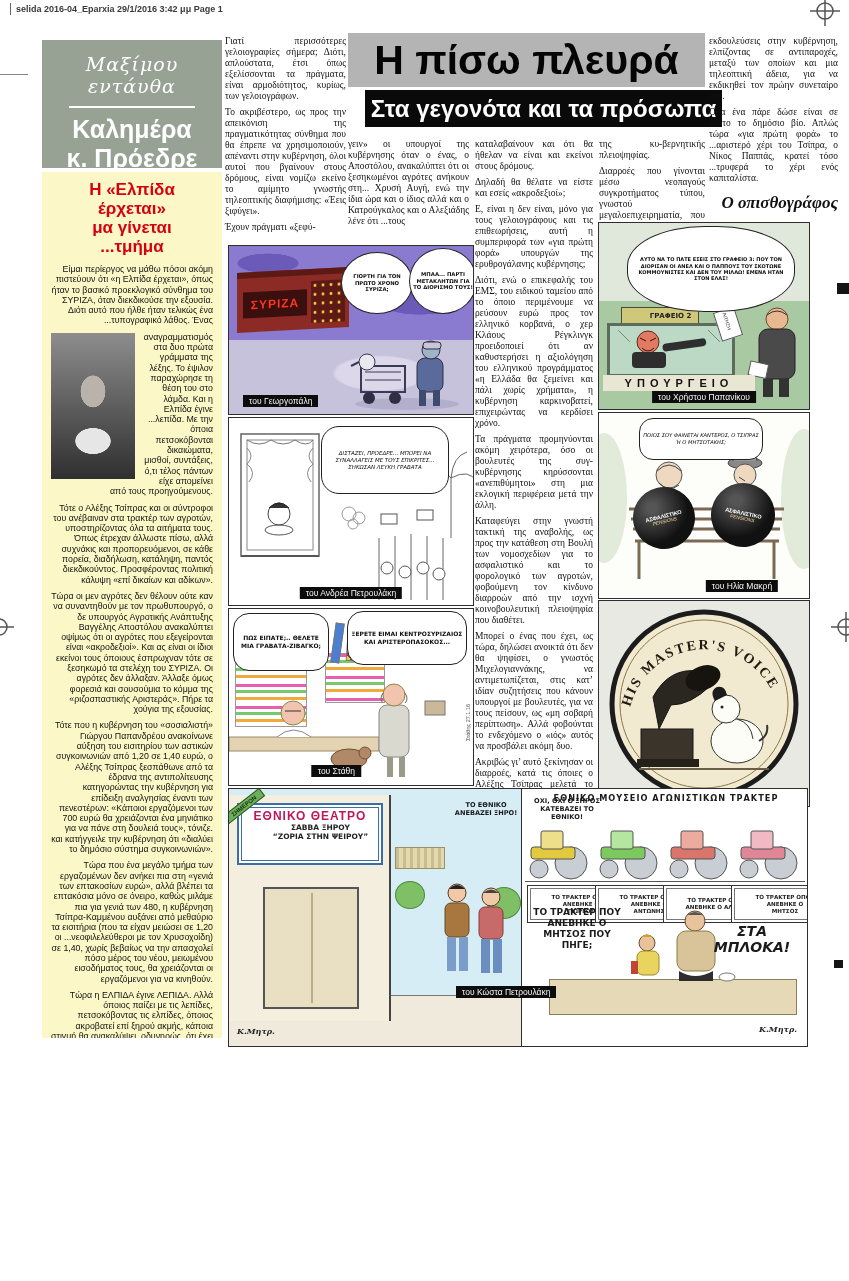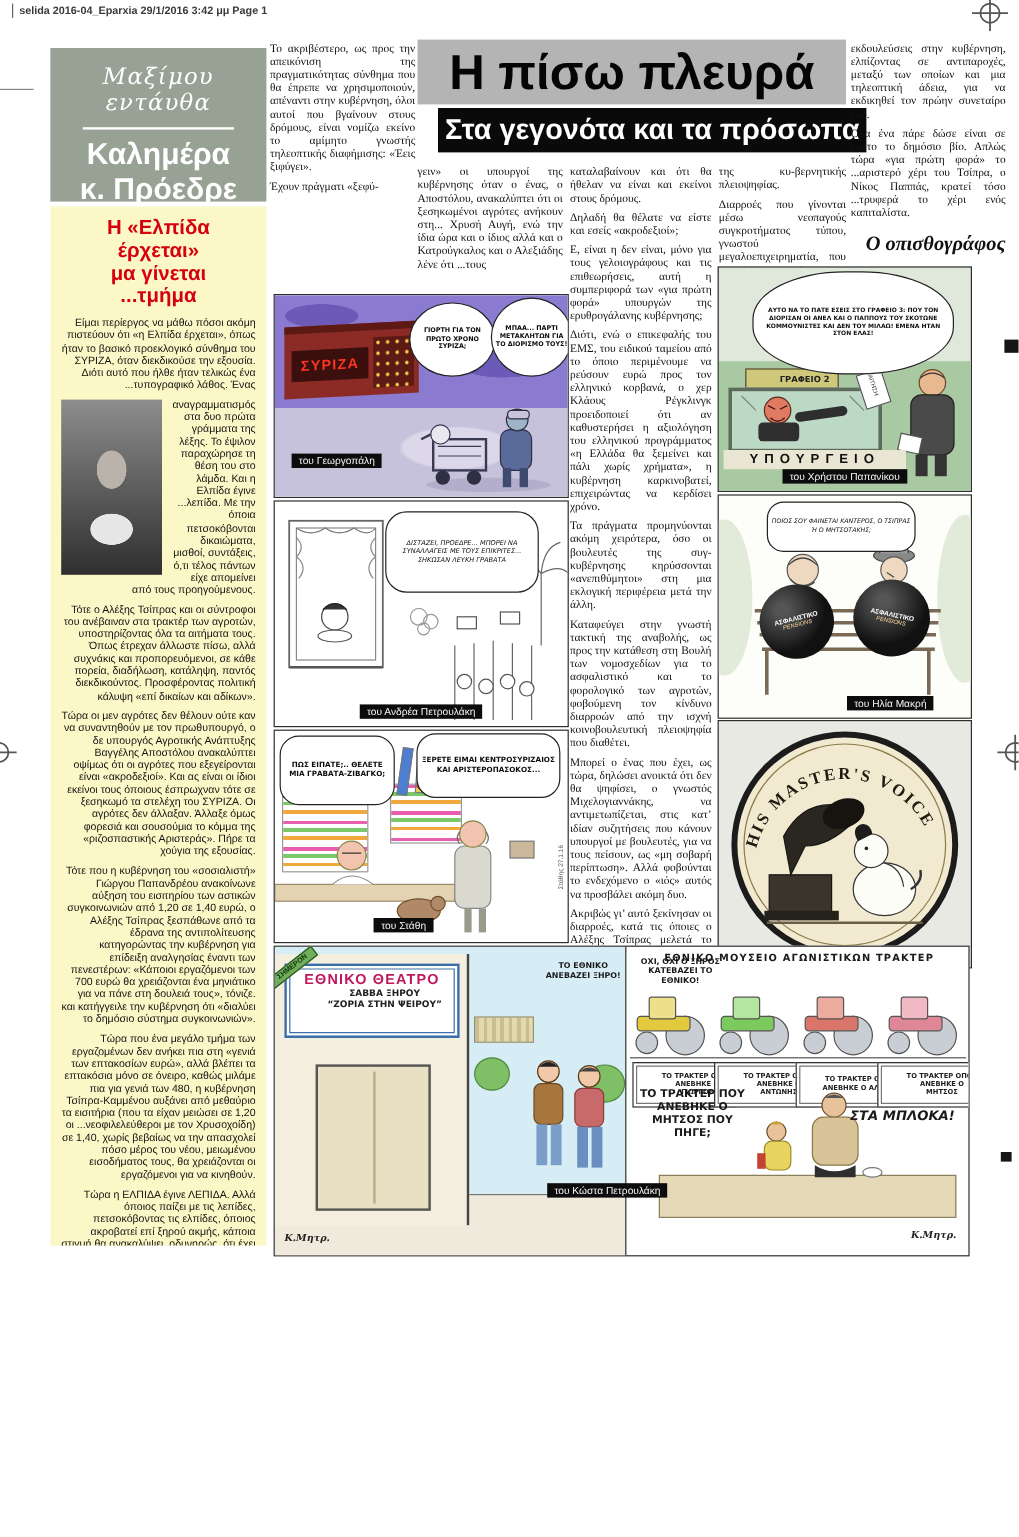--- a/index.html
+++ b/index.html
@@ -162,20 +162,21 @@
     <p>Τότε που η κυβέρνηση του «σοσιαλιστή» Γιώργου Παπανδρέου ανακοίνωνε αύξηση του εισιτηρίου των αστικών συγκοινωνιών από 1,20 σε 1,40 ευρώ, ο Αλέξης Τσίπρας ξεσπάθωνε από τα έδρανα της αντιπολίτευσης κατηγορώντας την κυβέρνηση για επίδειξη αναλγησίας έναντι των πενεστέρων: «Κάποιοι εργαζόμενοι των 700 ευρώ θα χρειάζονται ένα μηνιάτικο για να πάνε στη δουλειά τους», τόνιζε. και κατήγγειλε την κυβέρνηση ότι «διαλύει το δημόσιο σύστημα συγκοινωνιών».</p>
     <p>Τώρα που ένα μεγάλο τμήμα των εργαζομένων δεν ανήκει πια στη «γενιά των επτακοσίων ευρώ», αλλά βλέπει τα επτακόσια μόνο σε όνειρο, καθώς μιλάμε πια για γενιά των 480, η κυβέρνηση Τσίπρα-Καμμένου αυξάνει από μεθαύριο τα εισιτήρια (που τα είχαν μειώσει σε 1,20 οι ...νεοφιλελεύθεροι με τον Χρυσοχοίδη) σε 1,40, χωρίς βεβαίως να την απασχολεί πόσο μέρος του νέου, μειωμένου εισοδήματος τους, θα χρειάζονται οι εργαζόμενοι για να κινηθούν.</p>
     <p>Τώρα η ΕΛΠΙΔΑ έγινε ΛΕΠΙΔΑ. Αλλά όποιος παίζει με τις λεπίδες, πετσοκόβοντας τις ελπίδες, όποιος ακροβατεί επί ξηρού ακμής, κάποια στιγμή θα ανακαλύψει, οδυνηρώς, ότι έχει τραυματισθεί βαρύτατα και ο ίδιος.</p>
 
   </div>
 
   <div class="head-gray">Η πίσω πλευρά</div>
   <div class="head-black">Στα γεγονότα και τα πρόσωπα</div>
 
   <div class="serif col-intro">
+    <p>Γιατί περισσότερες γελοιογραφίες σήμερα; Διότι, απλούστατα, έτσι όπως εξελίσσονται τα πράγματα, είναι αρμοδιότητος, κυρίως, των γελοιογράφων.</p>
     <p>Το ακριβέστερο, ως προς την απεικόνιση της πραγματικότητας σύνθημα που θα έπρεπε να χρησιμοποιούν, απέναντι στην κυβέρνηση, όλοι αυτοί που βγαίνουν στους δρόμους, είναι νομίζω εκείνο το αμίμητο γνωστής τηλεοπτικής διαφήμισης: «Έεις ξιφύγει».</p>
     <p>Έχουν πράγματι «ξεφύ-</p>
   </div>
   <div class="serif col-a">
     <p>γειν» οι υπουργοί της κυβέρνησης όταν ο ένας, ο Αποστόλου, ανακαλύπτει ότι οι ξεσηκωμένοι αγρότες ανήκουν στη... Χρυσή Αυγή, ενώ την ίδια ώρα και ο ίδιος αλλά και ο Κατρούγκαλος και ο Αλεξιάδης λένε ότι ...τους</p>
   </div>
   <div class="serif col-b">
     <p>καταλαβαίνουν και ότι θα ήθελαν να είναι και εκείνοι στους δρόμους.</p>
     <p>Δηλαδή θα θέλατε να είστε και εσείς «ακροδεξιοί»;</p>
     <p>Ε, είναι η δεν είναι, μόνο για τους γελοιογράφους και τις επιθεωρήσεις, αυτή η συμπεριφορά των «για πρώτη φορά» υπουργών της ερυθρογάλανης κυβέρνησης;</p>
@@ -213,21 +214,21 @@
       <circle cx="20" cy="30" r="8" fill="#e8e8ee" stroke="#3a3a55"></circle>
       <path d="M12 30 L4 34" stroke="#3a3a55" stroke-width="2" fill="none"></path>
       <rect x="70" y="26" width="26" height="34" rx="8" fill="#5a6a9a" stroke="#2e2e44"></rect>
       <circle cx="84" cy="18" r="9" fill="#9fb3c9" stroke="#2e2e44"></circle>
       <rect x="76" y="10" width="18" height="7" rx="3" fill="#c9c4dc" stroke="#2e2e44"></rect>
       <rect x="72" y="58" width="7" height="16" fill="#3e4a6e"></rect>
         <rect x="86" y="58" width="7" height="16" fill="#3e4a6e"></rect>
     </svg>
     <div class="bubble" style="left:112px;top:6px;width:64px;height:54px;border-radius:50%;font-size:5.3px;line-height:6.5px;padding:3px;">ΓΙΟΡΤΗ ΓΙΑ ΤΟΝ ΠΡΩΤΟ ΧΡΟΝΟ ΣΥΡΙΖΑ;</div>
     <div class="bubble" style="left:180px;top:2px;width:60px;height:58px;border-radius:50%;font-size:5.3px;line-height:6.5px;padding:3px;">ΜΠΑΑ... ΠΑΡΤΙ ΜΕΤΑΚΛΗΤΩΝ ΓΙΑ ΤΟ ΔΙΟΡΙΣΜΟ ΤΟΥΣ!</div>
-    <div class="cap" style="left:14px;bottom:24px;">του Γεωργοπάλη</div>
+    <div class="cap" style="left:14px;bottom:7px;">του Γεωργοπάλη</div>
   </div>
 
   <div class="cartoon c2" style="left:228px;top:417px;width:244px;height:187px;">
     <svg width="244" height="187">
       <rect x="12" y="16" width="78" height="122" fill="none" stroke="#666" stroke-width="1.5"></rect>
       <rect x="18" y="22" width="66" height="110" fill="none" stroke="#888" stroke-width="1"></rect>
       <path d="M18 30 Q26 38 18 46 Q28 54 20 64" stroke="#888" fill="none"></path>
       <path d="M84 30 Q76 38 84 46 Q74 54 82 64" stroke="#888" fill="none"></path>
       <path d="M18 22 Q30 30 42 22 Q54 30 66 22 Q78 30 84 22" stroke="#777" fill="none"></path>
       <circle cx="50" cy="96" r="11" fill="#fff" stroke="#444"></circle>
@@ -447,18 +448,18 @@
       <path d="M58 6 q8 -6 16 0" fill="#555"></path>
       <rect x="48" y="22" width="38" height="40" rx="9" fill="#d9c49a" stroke="#8a7a4a"></rect>
       <path d="M50 62 q16 10 34 0 l0 10 l-34 0 Z" fill="#2e2e2e"></path>
       <circle cx="18" cy="34" r="8" fill="#e8c29a" stroke="#6a4a2a"></circle>
       <path d="M12 28 q6 -5 12 0" fill="#caa23a"></path>
       <rect x="8" y="42" width="22" height="24" rx="6" fill="#e8d45e" stroke="#9a8a2a"></rect>
       <rect x="2" y="52" width="7" height="13" fill="#c44434"></rect>
       <ellipse cx="98" cy="68" rx="8" ry="4" fill="#fff" stroke="#777"></ellipse>
     </svg>
     <div class="freetext" style="left:300px;top:118px;width:96px;font-size:9px;line-height:11px;">ΤΟ ΤΡΑΚΤΕΡ ΠΟΥ ΑΝΕΒΗΚΕ Ο ΜΗΤΣΟΣ ΠΟΥ ΠΗΓΕ;</div>
-    <div class="freetext" style="left:478px;top:134px;width:90px;font-size:11px;font-style:italic;">ΣΤΑ ΜΠΛΟΚΑ!</div>
+    <div class="freetext" style="left:478px;top:134px;width:90px;font-size:14px;font-style:italic;">ΣΤΑ ΜΠΛΟΚΑ!</div>
     <div class="signature" style="right:10px;bottom:12px;">Κ.Μητρ.</div>
     <div class="cap" style="left:227px;top:197px;">του Κώστα Πετρουλάκη</div>
   </div>
 
 </div>
 
 </body></html>

